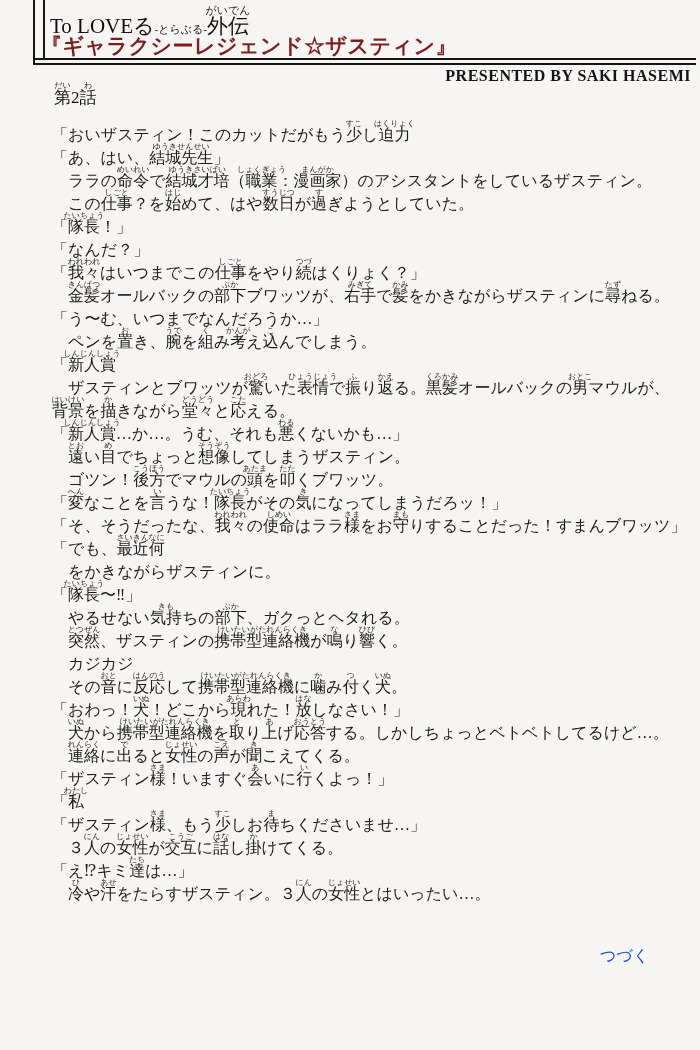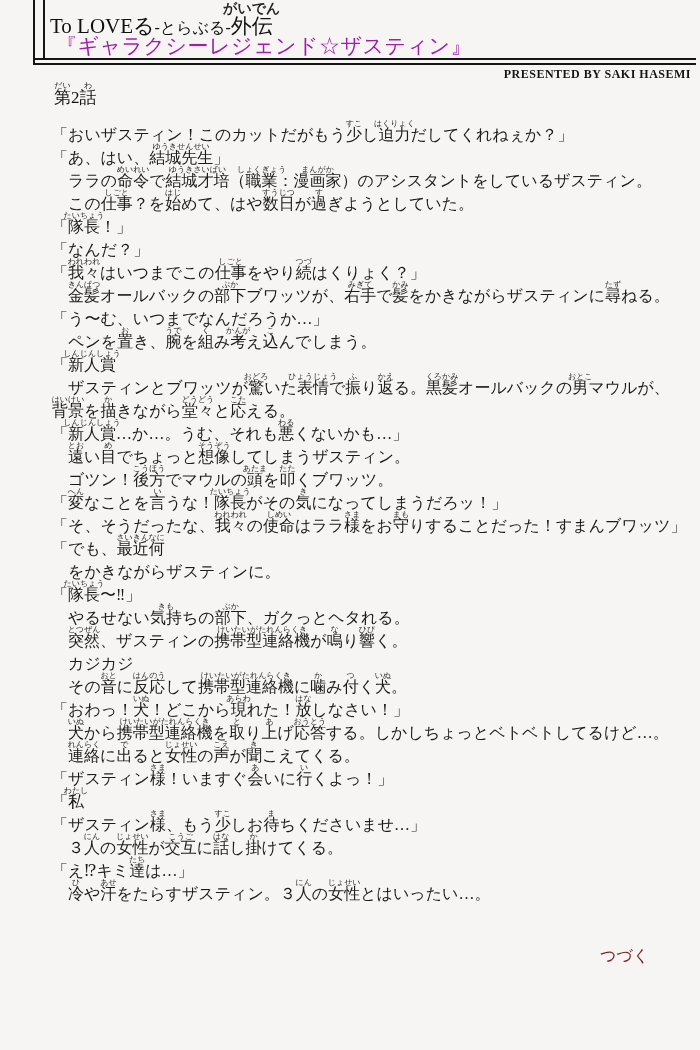--- a/index.html
+++ b/index.html
@@ -15,47 +15,47 @@
   .frame-v.v2{left:43px;height:59px;}
   .frame-h{position:absolute;left:33px;right:4px;height:2px;background:#151515;}
   .frame-h.h1{top:58px;}
   .frame-h.h2{top:63px;}
   
   .seg{position:relative;display:inline-block;line-height:1.15;}
   .seg .rt{
     position:absolute;left:50%;bottom:calc(100% - 2px);transform:translateX(-50%);
     font-size:8px;line-height:1;white-space:nowrap;color:#262626;font-weight:normal;
   }
-  .seg.sm{font-size:16px;}
+  .seg.sm{font-size:11px;}
   .title1{position:absolute;left:50px;top:14px;font-size:21px;white-space:nowrap;color:#101010;}
-  .title1 .seg .rt{font-size:14px;font-weight:bold;}
-  .title2{position:absolute;left:56px;top:34px;font-size:21px;font-weight:normal;letter-spacing:.5px;white-space:nowrap;color:#a21caf;}
-  .presented{position:absolute;top:67px;right:9px;font-size:12px;font-weight:600;letter-spacing:.5px;color:#141414;}
+  .title1 .seg .rt{font-size:11px;}
+  .title2{position:absolute;left:41px;top:34px;font-size:21px;font-weight:bold;letter-spacing:.5px;white-space:nowrap;color:#7f1d1d;}
+  .presented{position:absolute;top:67px;right:9px;font-size:16px;font-weight:600;letter-spacing:.5px;color:#141414;}
   .episode{position:absolute;left:54px;top:88px;font-size:17px;color:#141414;}
   .body{position:absolute;left:0;top:124px;width:700px;}
   .line{height:23px;line-height:22px;white-space:nowrap;padding-left:52px;font-size:16px;}
   .line.ind{padding-left:68px;}
-  .footer{position:absolute;top:946px;left:600px;font-size:16px;color:#7f1d1d;}
+  .footer{position:absolute;top:946px;left:600px;font-size:16px;color:#1d4ed8;}
 </style>
 </head>
 <body>
 
 <div class="page">
   <div class="frame-v v1"></div>
   <div class="frame-v v2"></div>
   <div class="frame-h h1"></div>
   <div class="frame-h h2"></div>
 
   <div class="title1"><span class="seg">To LOVEる</span><span class="seg sm">-とらぶる-</span><span class="seg">外伝<span class="rt">がいでん</span></span></div>
   <div class="title2"><span class="seg">『ギャラクシーレジェンド☆ザスティン』</span></div>
   <div class="presented">PRESENTED BY SAKI HASEMI</div>
   <div class="episode"><span class="seg">第<span class="rt">だい</span></span><span class="seg">2</span><span class="seg">話<span class="rt">わ</span></span></div>
 
   <div class="body" id="body-text">
-      <div class="line"><span class="seg">「おいザスティン！このカットだがもう</span><span class="seg">少<span class="rt">すこ</span></span><span class="seg">し</span><span class="seg">迫力<span class="rt">はくりょく</span></span><span class="seg">だしてくれねぇか？」</span></div>
+      <div class="line"><span class="seg">「おいザスティン！このカットだがもう</span><span class="seg">少<span class="rt">すこ</span></span><span class="seg">し</span><span class="seg">迫力<span class="rt">はくりょく</span></span></div>
       <div class="line"><span class="seg">「あ、はい、</span><span class="seg">結城先生<span class="rt">ゆうきせんせい</span></span><span class="seg">」</span></div>
       <div class="line ind"><span class="seg">ララの</span><span class="seg">命令<span class="rt">めいれい</span></span><span class="seg">で</span><span class="seg">結城才培<span class="rt">ゆうきさいばい</span></span><span class="seg">（</span><span class="seg">職業<span class="rt">しょくぎょう</span></span><span class="seg">：</span><span class="seg">漫画家<span class="rt">まんがか</span></span><span class="seg">）のアシスタントをしているザスティン。</span></div>
       <div class="line ind"><span class="seg">この</span><span class="seg">仕事<span class="rt">しごと</span></span><span class="seg">？を</span><span class="seg">始<span class="rt">はじ</span></span><span class="seg">めて、はや</span><span class="seg">数日<span class="rt">すうじつ</span></span><span class="seg">が</span><span class="seg">過<span class="rt">す</span></span><span class="seg">ぎようとしていた。</span></div>
       <div class="line"><span class="seg">「</span><span class="seg">隊長<span class="rt">たいちょう</span></span><span class="seg">！」</span></div>
       <div class="line"><span class="seg">「なんだ？」</span></div>
       <div class="line"><span class="seg">「</span><span class="seg">我々<span class="rt">われわれ</span></span><span class="seg">はいつまでこの</span><span class="seg">仕事<span class="rt">しごと</span></span><span class="seg">をやり</span><span class="seg">続<span class="rt">つづ</span></span><span class="seg">はくりょく？」</span></div>
       <div class="line ind"><span class="seg">金髪<span class="rt">きんぱつ</span></span><span class="seg">オールバックの</span><span class="seg">部下<span class="rt">ぶか</span></span><span class="seg">ブワッツが、</span><span class="seg">右手<span class="rt">みぎて</span></span><span class="seg">で</span><span class="seg">髪<span class="rt">かみ</span></span><span class="seg">をかきながらザスティンに</span><span class="seg">尋<span class="rt">たず</span></span><span class="seg">ねる。</span></div>
       <div class="line"><span class="seg">「う〜む、いつまでなんだろうか…」</span></div>
       <div class="line ind"><span class="seg">ペンを</span><span class="seg">置<span class="rt">お</span></span><span class="seg">き、</span><span class="seg">腕<span class="rt">うで</span></span><span class="seg">を</span><span class="seg">組<span class="rt">く</span></span><span class="seg">み</span><span class="seg">考<span class="rt">かんが</span></span><span class="seg">え</span><span class="seg">込<span class="rt">こ</span></span><span class="seg">んでしまう。</span></div>
       <div class="line"><span class="seg">「</span><span class="seg">新人賞<span class="rt">しんじんしょう</span></span></div>

